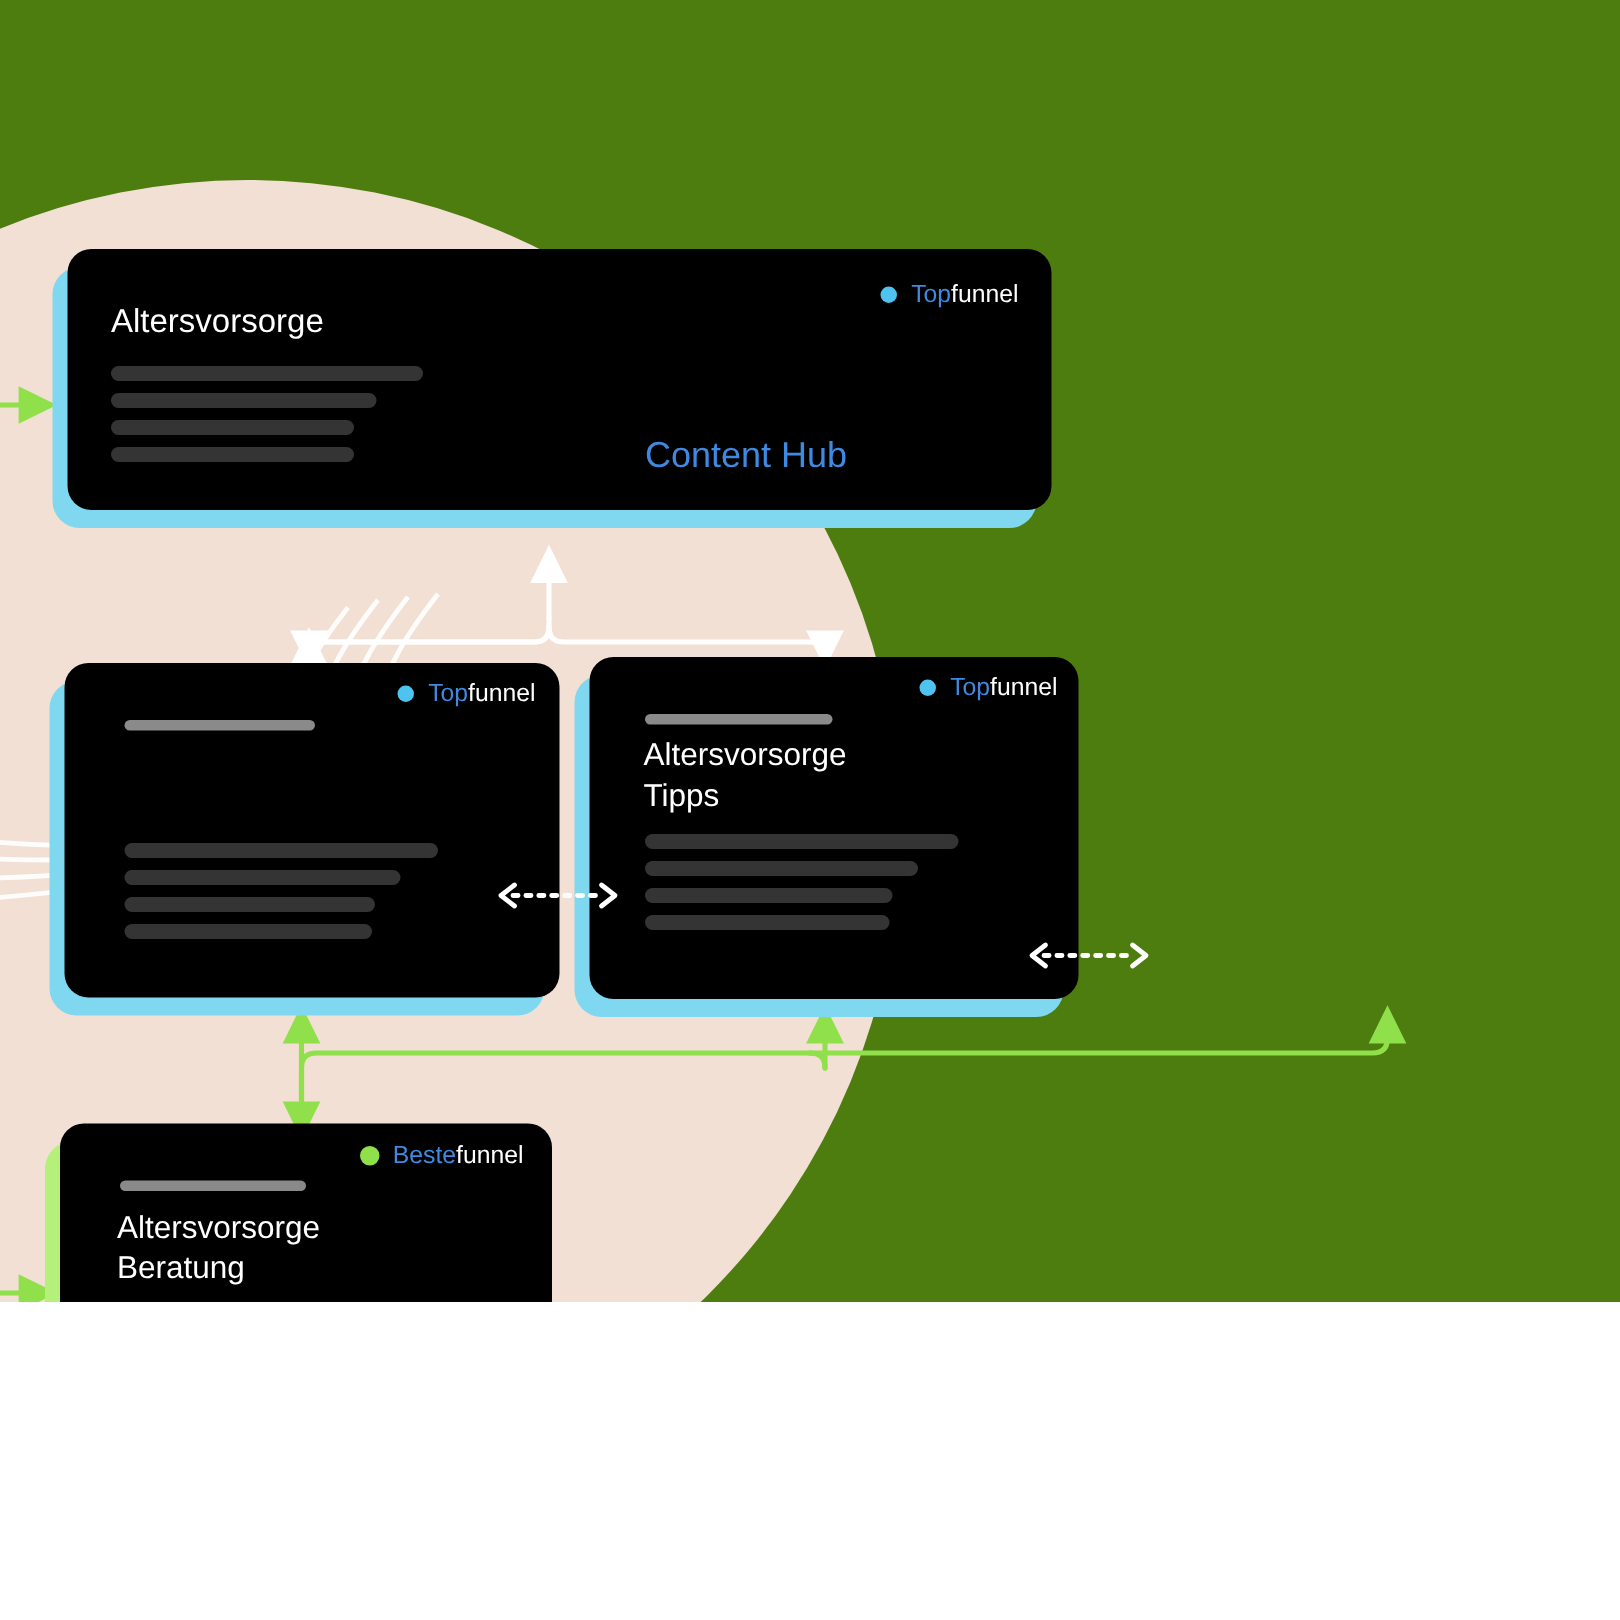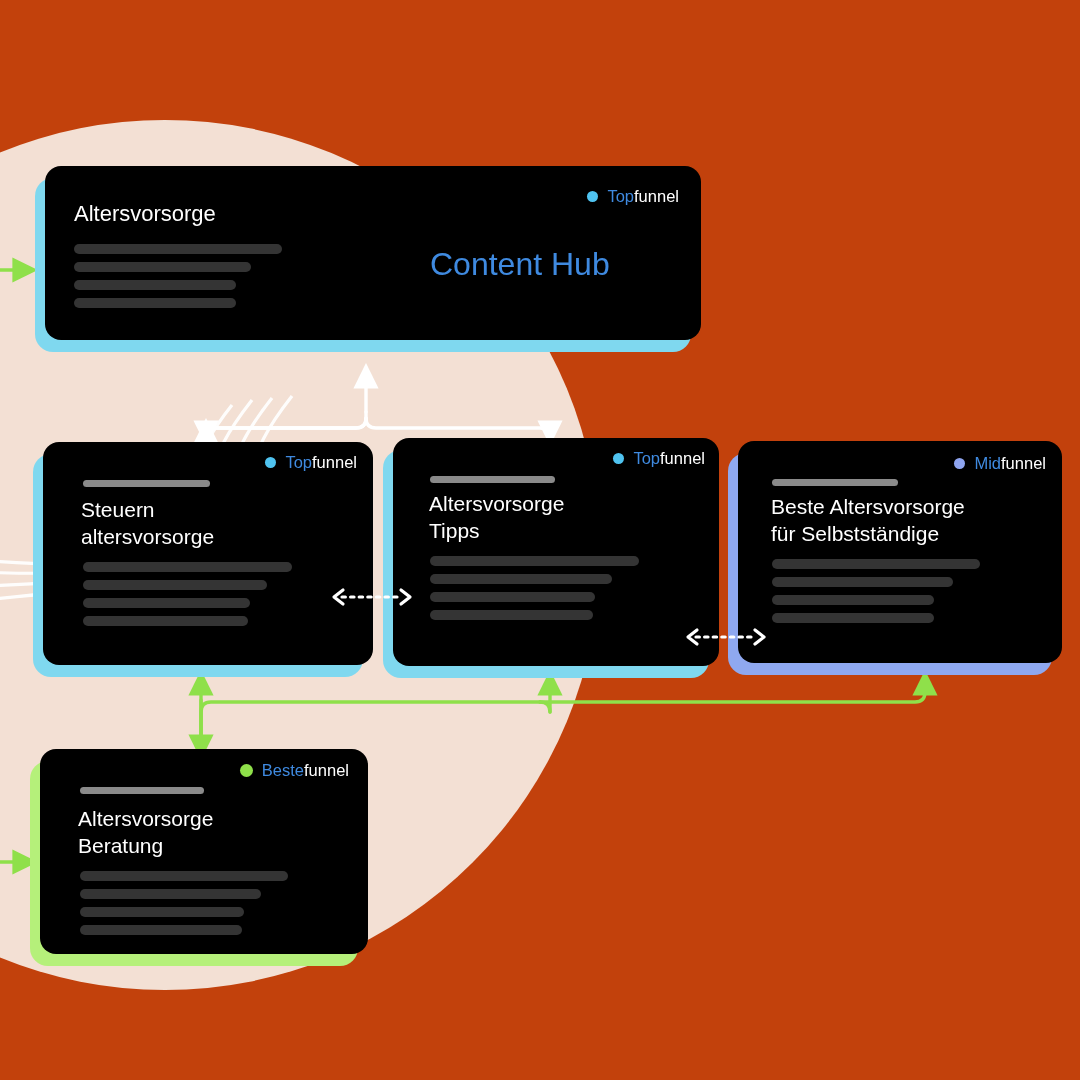--- a/index.html
+++ b/index.html
@@ -3,22 +3,22 @@
 <meta charset="utf-8">
 <style>
   html, body {
     margin: 0;
     padding: 0;
     background: #ffffff;
   }
   #stage {
     position: relative;
     width: 1080px;
-    height: 1080px;
-    background: #c2410c;
+    height: 868px;
+    background: #4d7c0f;
     overflow: hidden;
     font-family: "Liberation Sans", sans-serif;
   }
 
   
   .bg-circle {
     position: absolute;
     left: -270px;
     top: 120px;
     width: 870px;
@@ -104,23 +104,24 @@
   }
   .line {
     height: 10px;
     border-radius: 6px;
     background: #343434;
   }
 
   .hub-label {
     position: absolute;
     color: #3f8ae0;
-    font-size: 32px;
+    font-size: 24px;
     line-height: 1;
     white-space: nowrap;
+    margin-top: 44px;
   }
 
   
   .dotted-connector {
     position: absolute;
   }
 </style>
 </head>
 <body>
 
@@ -193,22 +194,20 @@
   <div class="card-wrap" style="left:43px; top:442px; width:330px; height:223px;">
     <div class="card-shadow" style="background:#7fd8ef;"></div>
     <div class="card">
       <div class="funnel-badge" style="right:16px; top:12px;">
         <span class="funnel-dot" style="background:#4fc3f0;"></span>
         <span><span class="funnel-stage">Top</span><span class="funnel-word">funnel</span></span>
       </div>
 
       <div class="title-bar" style="left:40px; top:38px; width:127px;"></div>
 
-      <div class="card-title" style="left:38px; top:54px;">Steuern
-altersvorsorge</div>
 
       <div class="lines" style="left:40px; top:120px; width:209px;">
         <div class="line" style="width:100%;"></div>
         <div class="line" style="width:88%;"></div>
         <div class="line" style="width:80%;"></div>
         <div class="line" style="width:79%;"></div>
       </div>
     </div>
   </div>
 
@@ -227,41 +226,20 @@
 
       <div class="lines" style="left:37px; top:118px; width:209px;">
         <div class="line" style="width:100%;"></div>
         <div class="line" style="width:87%;"></div>
         <div class="line" style="width:79%;"></div>
         <div class="line" style="width:78%;"></div>
       </div>
     </div>
   </div>
 
-  <div class="card-wrap" style="left:738px; top:441px; width:324px; height:222px;">
-    <div class="card-shadow" style="background:#8fa8f0;"></div>
-    <div class="card">
-      <div class="funnel-badge" style="right:16px; top:14px;">
-        <span class="funnel-dot" style="background:#8fa5f0;"></span>
-        <span><span class="funnel-stage">Mid</span><span class="funnel-word">funnel</span></span>
-      </div>
-
-      <div class="title-bar" style="left:34px; top:38px; width:126px;"></div>
-
-      <div class="card-title" style="left:33px; top:52px;">Beste Altersvorsorge
-für Selbstständige</div>
-
-      <div class="lines" style="left:34px; top:118px; width:208px;">
-        <div class="line" style="width:100%;"></div>
-        <div class="line" style="width:87%;"></div>
-        <div class="line" style="width:78%;"></div>
-        <div class="line" style="width:78%;"></div>
-      </div>
-    </div>
-  </div>
 
   <div class="card-wrap" style="left:40px; top:749px; width:328px; height:205px;">
     <div class="card-shadow" style="background:#b5f07a;"></div>
     <div class="card">
       <div class="funnel-badge" style="right:19px; top:13px;">
         <span class="funnel-dot" style="background:#8fe04a; width:13px; height:13px;"></span>
         <span><span class="funnel-stage">Beste</span><span class="funnel-word">funnel</span></span>
       </div>
 
       <div class="title-bar" style="left:40px; top:38px; width:124px;"></div>

